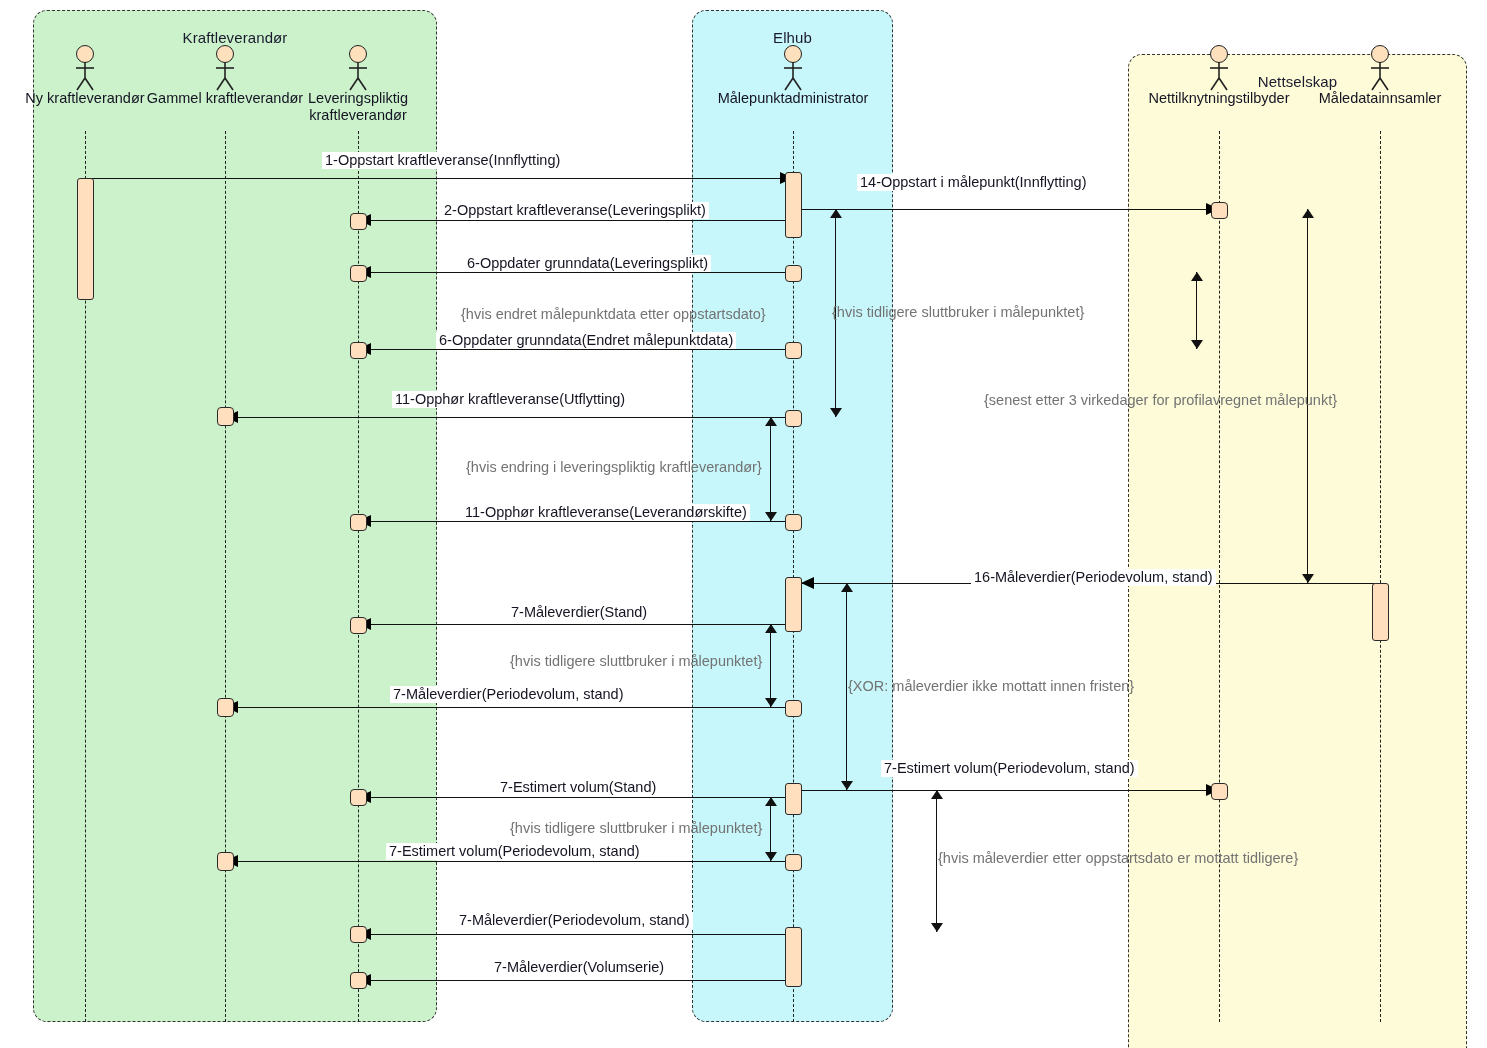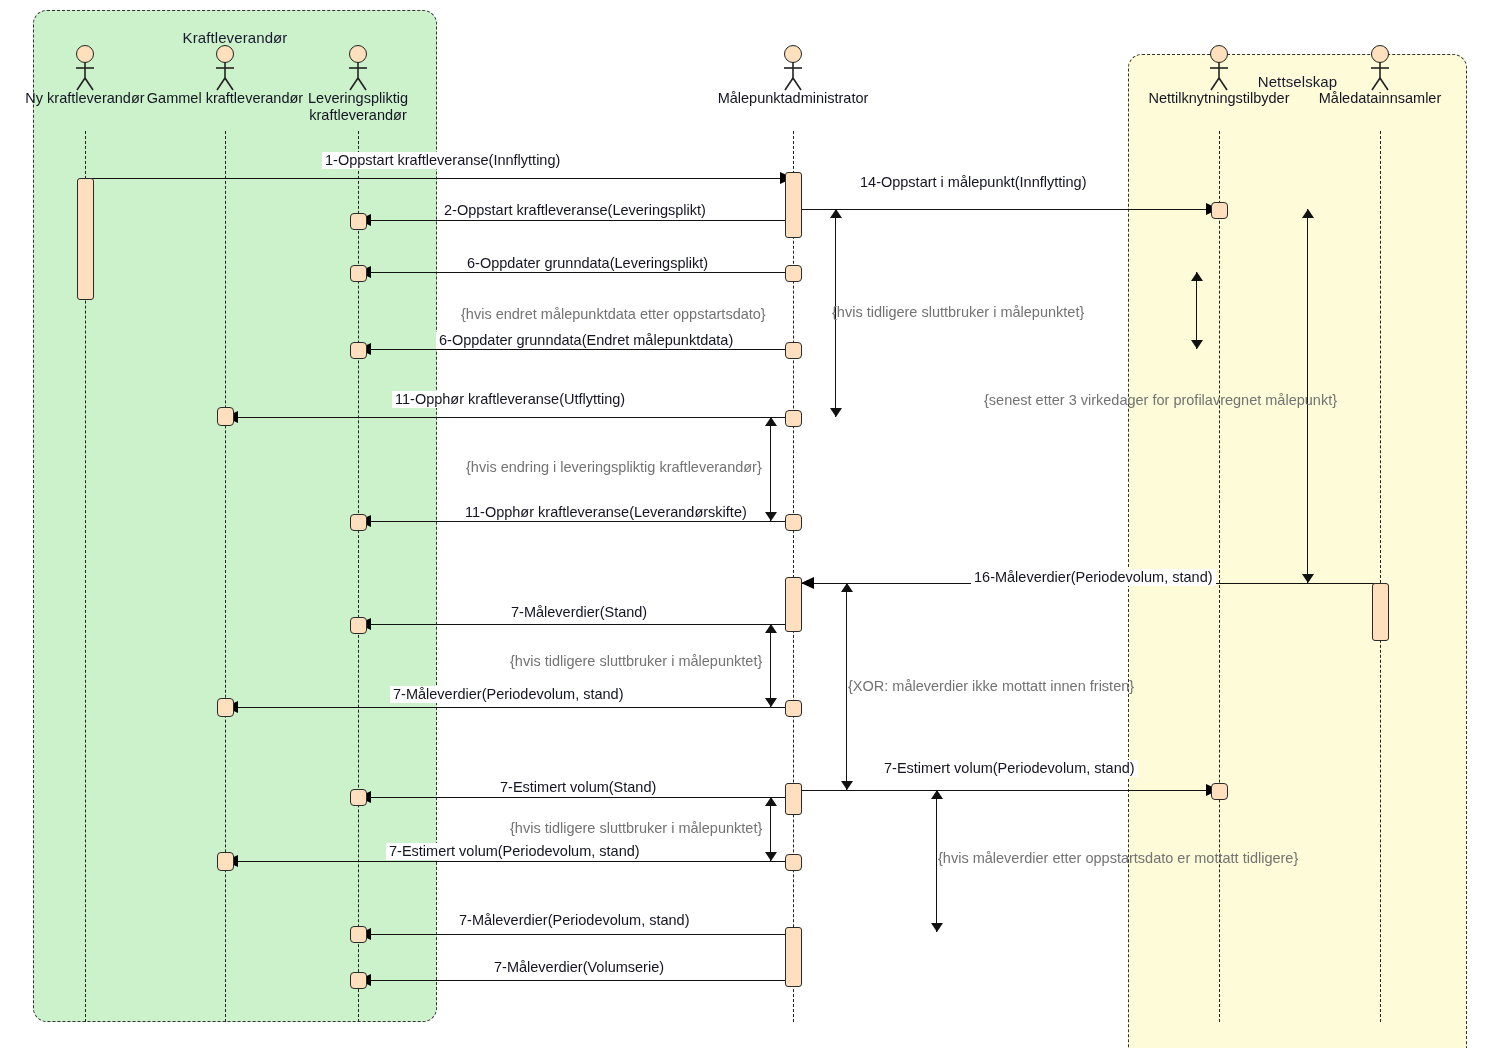--- a/index.html
+++ b/index.html
@@ -39,20 +39,23 @@
   .dcap{position:absolute;width:0;height:0;}
   .dcap.up{border-left:6px solid transparent;border-right:6px solid transparent;border-bottom:9px solid #111;}
   .dcap.down{border-left:6px solid transparent;border-right:6px solid transparent;border-top:9px solid #111;}
 </style>
 </head>
 <body>
 
 <div id="stage">
     <div class="partition" style="left: 33px; top: 10px; width: 404px; height: 1012px; background: rgb(204, 242, 204);">
       <div class="ptitle">Kraftleverandør</div>
+    </div>
+    <div class="partition" style="left: 692px; top: 10px; width: 201px; height: 1012px; background: rgb(199, 247, 251);">
+      <div class="ptitle">Elhub</div>
     </div>
     <div class="partition" style="left: 1128px; top: 10px; width: 339px; height: 1012px; background: rgb(253, 251, 216); margin-top: 44px;">
       <div class="ptitle">Nettselskap</div>
     </div>
     <div class="lifeline" style="left: 85px; top: 131px; height: 891px;"></div>
     <div class="lifeline" style="left: 225px; top: 131px; height: 891px;"></div>
     <div class="lifeline" style="left: 358px; top: 131px; height: 891px;"></div>
     <div class="lifeline" style="left: 793px; top: 131px; height: 891px;"></div>
     <div class="lifeline" style="left: 1219px; top: 131px; height: 891px;"></div>
     <div class="lifeline" style="left: 1380px; top: 131px; height: 891px;"></div>

